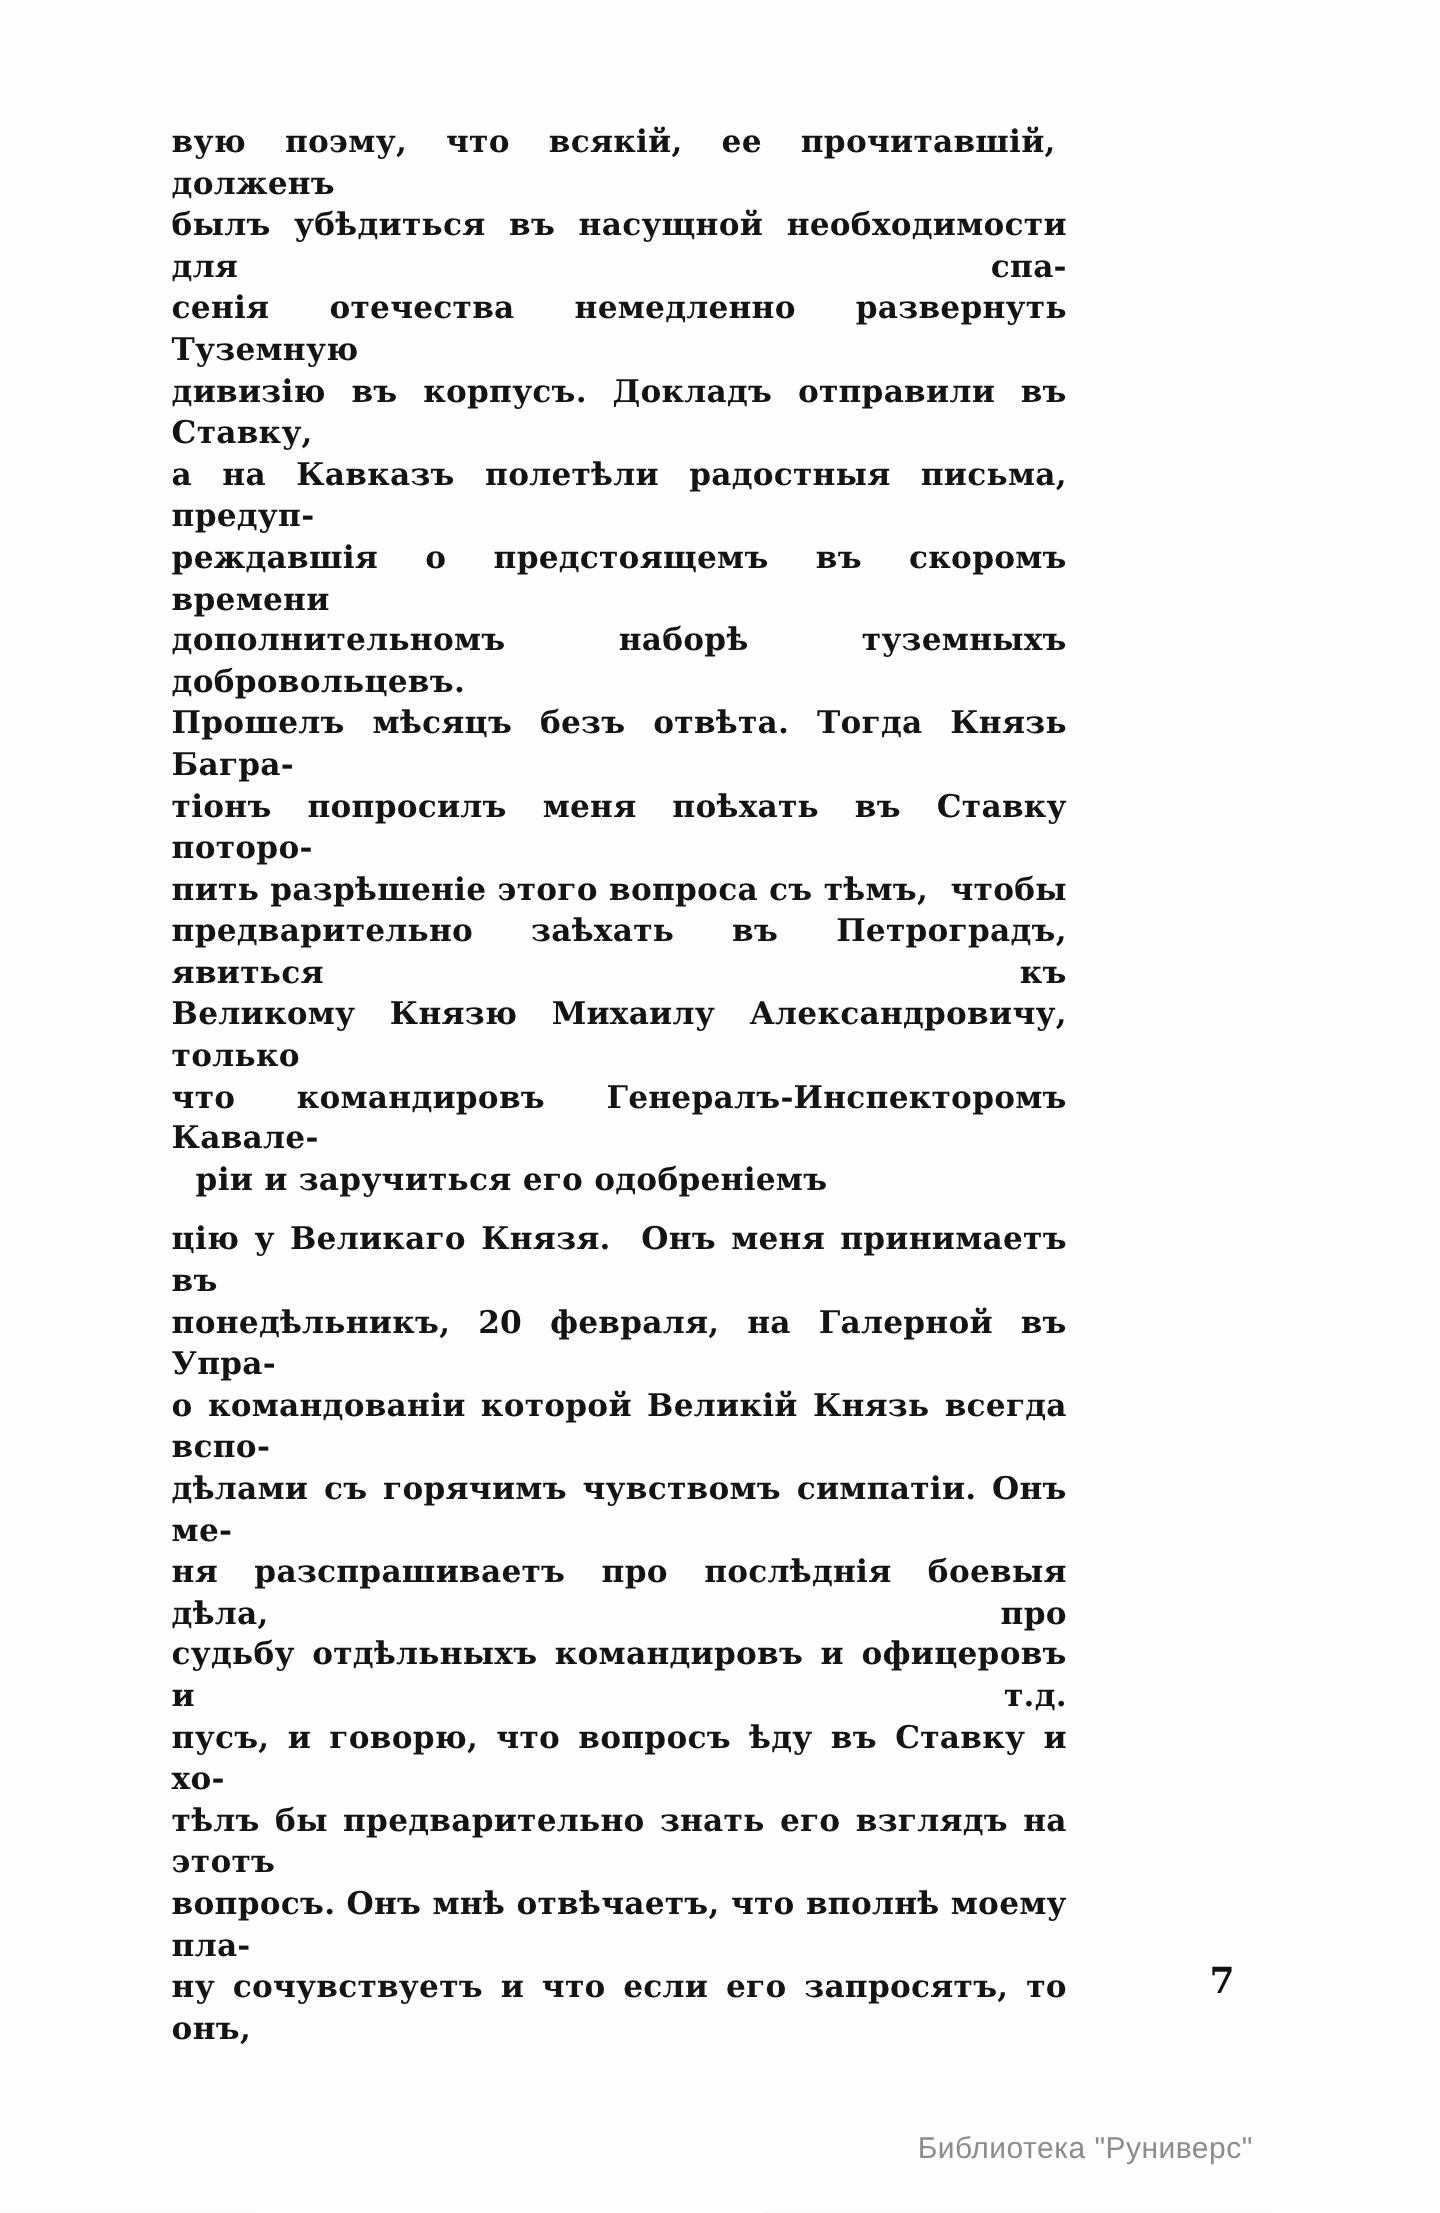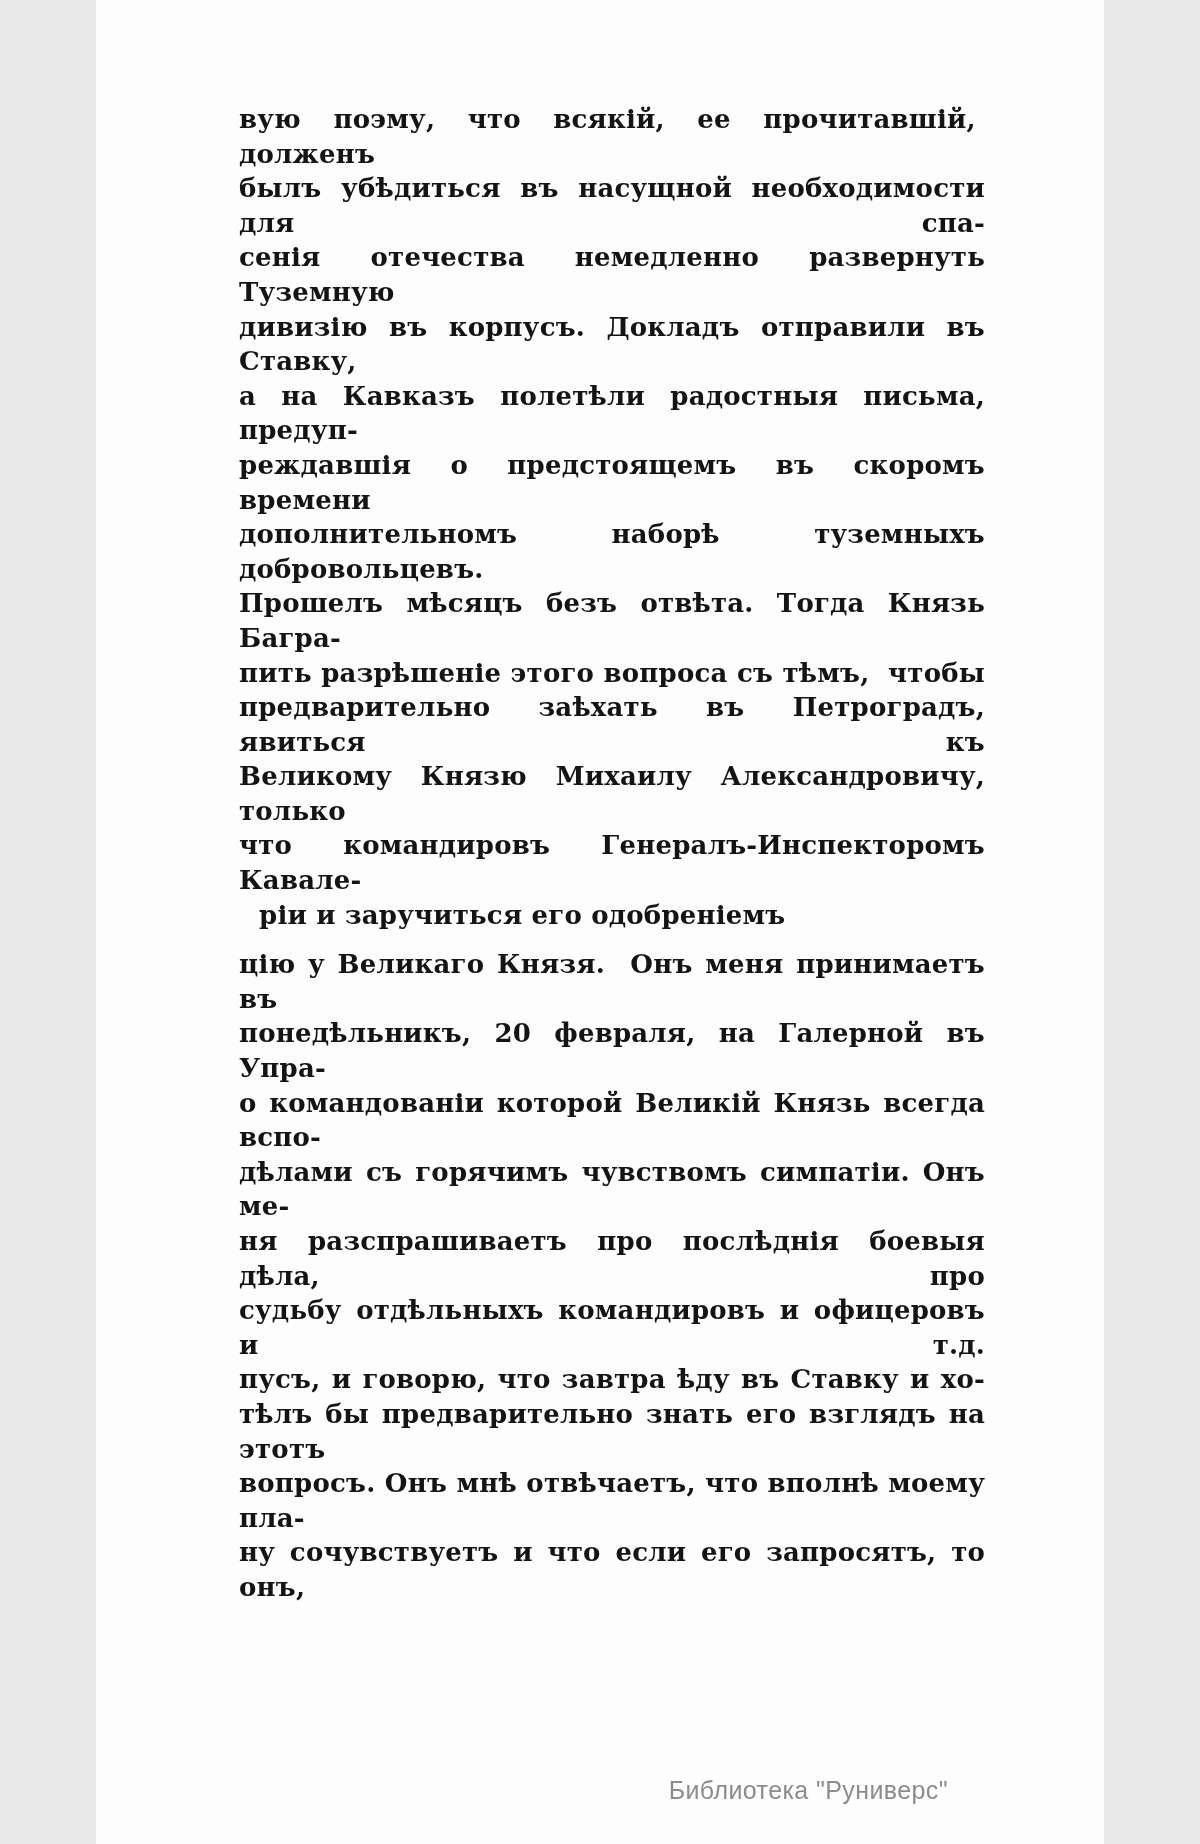--- a/index.html
+++ b/index.html
@@ -2,21 +2,21 @@
 <html><head>
 <meta charset="utf-8">
 <style>
   html, body {
     margin: 0;
     padding: 0;
     background: #e9e9e9;
   }
   .sheet {
     position: relative;
-    width: 1008px;
+    width: 1200px;
     height: 1844px;
     margin: 0 auto;
     background: #fdfdfd;
     overflow: hidden;
     font-family: "DejaVu Serif", serif;
   }
   .text-block {
     position: absolute;
     left: 143px;
     top: 102px;
@@ -66,35 +66,36 @@
 
     <div class="para">
       <div class="line">вую поэму, что всякій, ее прочитавшій,&nbsp; долженъ</div>
       <div class="line">былъ убѣдиться въ насущной необходимости для спа-</div>
       <div class="line">сенія отечества немедленно развернуть Туземную</div>
       <div class="line">дивизію въ корпусъ. Докладъ отправили въ Ставку,</div>
       <div class="line">а на Кавказъ полетѣли радостныя письма, предуп-</div>
       <div class="line">реждавшія о предстоящемъ въ скоромъ времени</div>
       <div class="line">дополнительномъ наборѣ туземныхъ добровольцевъ.</div>
       <div class="line">Прошелъ мѣсяцъ безъ отвѣта. Тогда Князь Багра-</div>
+      <div class="line">тіонъ попросилъ меня поѣхать въ Ставку поторо-</div>
       <div class="line">пить разрѣшеніе этого вопроса съ тѣмъ,&nbsp; чтобы</div>
       <div class="line">предварительно заѣхать въ Петроградъ, явиться къ</div>
       <div class="line">Великому Князю Михаилу Александровичу, только</div>
       <div class="line">что командировъ Генералъ-Инспекторомъ Кавале-</div>
       <div class="line short">ріи и заручиться его одобреніемъ</div>
     </div>
 
     <div class="para">
       <div class="line">цію у Великаго Князя.&nbsp; Онъ меня принимаетъ въ</div>
       <div class="line">понедѣльникъ, 20 февраля, на Галерной въ Упра-</div>
       <div class="line">о командованіи которой Великій Князь всегда вспо-</div>
       <div class="line">дѣлами съ горячимъ чувствомъ симпатіи. Онъ ме-</div>
       <div class="line">ня разспрашиваетъ про послѣднія боевыя дѣла, про</div>
       <div class="line">судьбу отдѣльныхъ командировъ и офицеровъ и т.д.</div>
-      <div class="line">пусъ, и говорю, что завтра ѣду въ Ставку и хо-</div>
+      <div class="line">пусъ, и говорю, что вопросъ ѣду въ Ставку и хо-</div>
       <div class="line">тѣлъ бы предварительно знать его взглядъ на этотъ</div>
       <div class="line">вопросъ. Онъ мнѣ отвѣчаетъ, что вполнѣ моему пла-</div>
       <div class="line">ну сочувствуетъ и что если его запросятъ, то онъ,</div>
 
     </div>
 
   </div>
 
   <div class="page-number">7</div>
 

